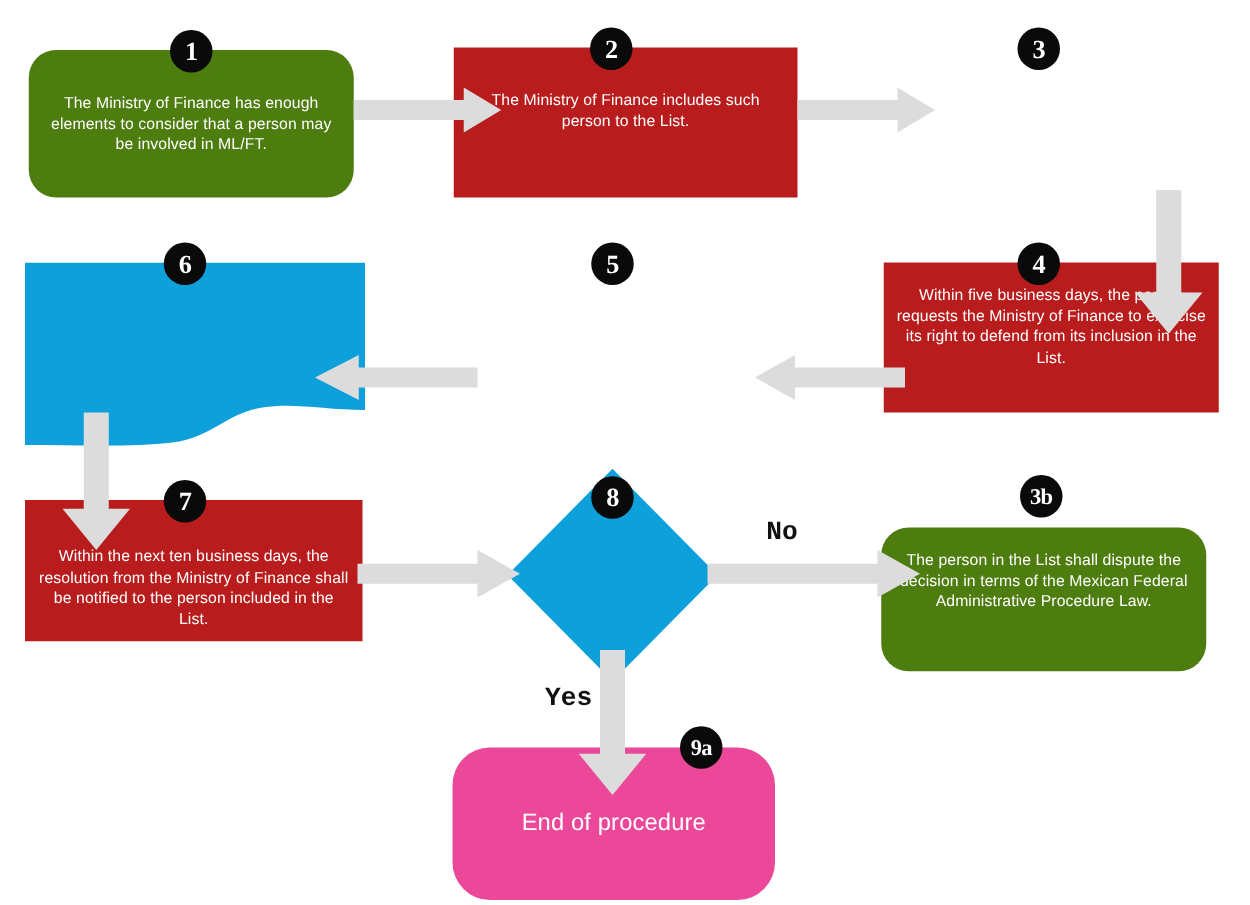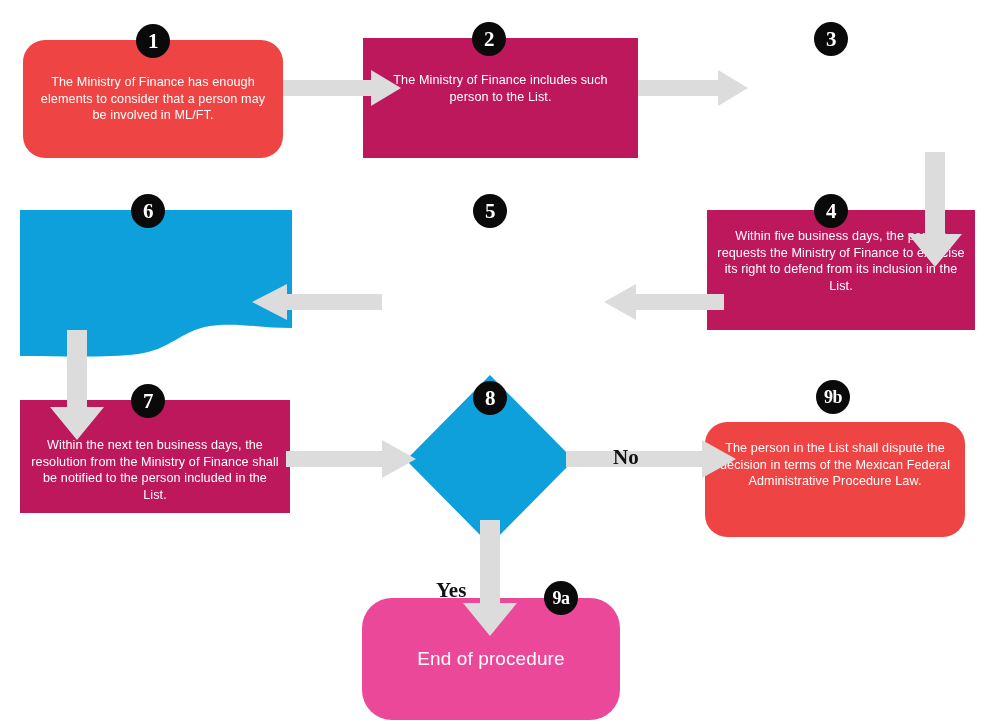--- a/index.html
+++ b/index.html
@@ -4,36 +4,36 @@
 <style>
   html,body{margin:0;padding:0;background:#ffffff;}
   body{width:1000px;height:724px;font-family:"Liberation Sans",sans-serif;}
   #stage{position:relative;width:1000px;height:724px;overflow:hidden;background:#fff;}
 
   .node{position:absolute;box-sizing:border-box;color:#ffffff;
         display:flex;justify-content:center;text-align:center;}
   .node .txt{display:block;width:100%;padding:0 10px;box-sizing:border-box;
              font-size:12.6px;line-height:16.5px;letter-spacing:.1px;}
 
-  .rect{background:#be185d;}
-  .round{background:#ef4444;border-radius:22px;}
+  .rect{background:#b91c1c;}
+  .round{background:#4d7c0f;border-radius:22px;}
   .round-big{background:#ec4899;border-radius:30px;}
 
   .badge{position:absolute;width:34px;height:34px;border-radius:50%;
          background:#0a0a0a;color:#ffffff;display:flex;align-items:center;
          justify-content:center;font-family:"Liberation Serif",serif;
          font-weight:bold;font-size:21px;line-height:1;z-index:40;
          letter-spacing:-.5px;}
   .badge.sm{font-size:18px;}
 
   .arrow{position:absolute;z-index:20;}
   .arrow svg{display:block;overflow:visible;}
 
   .edge-label{position:absolute;z-index:30;color:#111;
-              font-family:Liberation Serif, serif;font-weight:bold;font-size:21px;margin-top:30px;}
+              font-family:Liberation Mono, monospace;font-weight:bold;font-size:21px;}
 
   .wave{position:absolute;z-index:5;}
 </style>
 </head>
 <body>
 
 <div id="stage">
 
   <div class="arrow" style="left:283px;top:70px;width:118px;height:36px;">
     <svg width="118" height="36" viewBox="0 0 118 36">
@@ -130,21 +130,21 @@
     </svg>
   </div>
   <div class="node" style="left:406px;top:375px;width:168px;height:170px;align-items:center;background:transparent;">
     <span class="txt" style="padding:0 18px;">Is the person removed from the List?</span>
   </div>
   <div class="badge" style="left:473px;top:381px;">8</div>
 
   <div class="node round" style="left:705px;top:422px;width:260px;height:115px;align-items:flex-start;padding-top:18px;">
     <span class="txt">The person in the List shall dispute the decision in terms of the Mexican Federal Administrative Procedure Law.</span>
   </div>
-  <div class="badge sm" style="left:816px;top:380px;">9b</div>
+  <div class="badge sm" style="left:816px;top:380px;">3b</div>
 
   <div class="node round-big" style="left:362px;top:598px;width:258px;height:122px;align-items:center;">
     <span class="txt" style="font-size:19px;line-height:24px;">End of procedure</span>
   </div>
   <div class="badge sm" style="left:544px;top:581px;">9a</div>
 
   <div class="edge-label" style="left:613px;top:415px;">No</div>
   <div class="edge-label" style="left:436px;top:548px;">Yes</div>
 
 </div>

